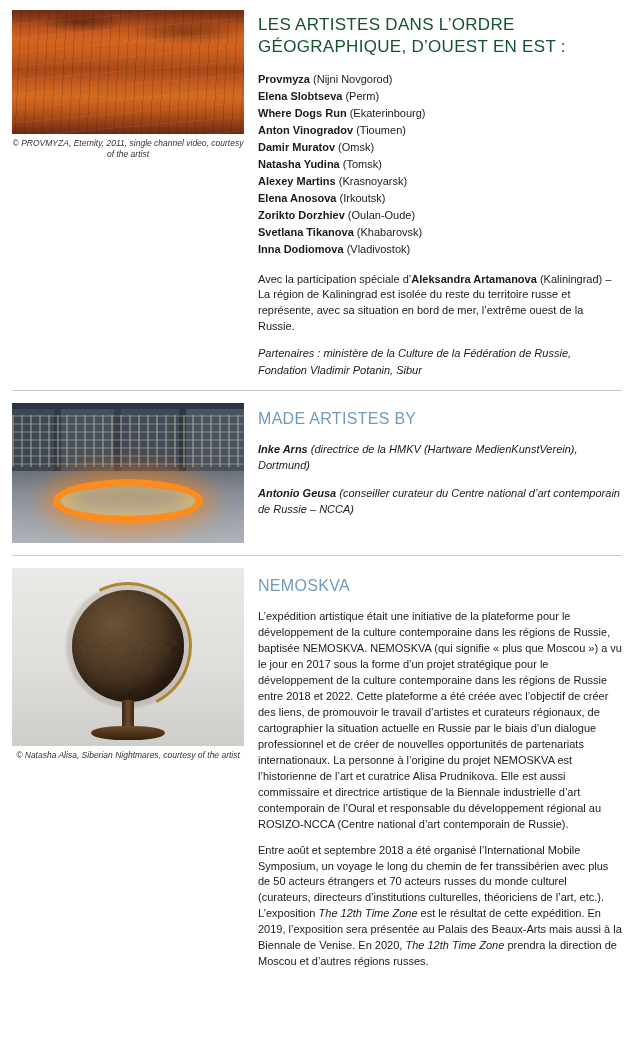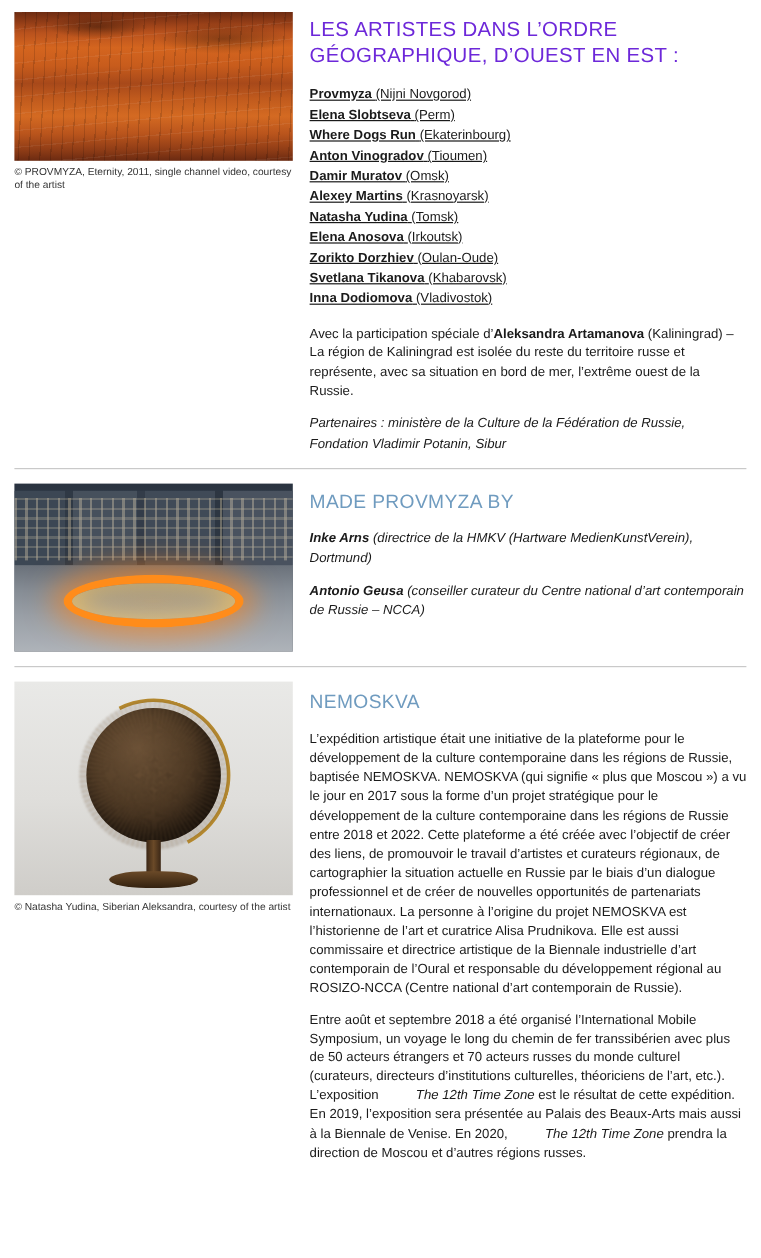--- a/index.html
+++ b/index.html
@@ -30,32 +30,34 @@
     flex: 0 0 232px;
   }
   .text-col {
     flex: 1 1 auto;
     padding-top: 4px;
   }
   .caption {
     font-size: 8.5px;
     line-height: 1.35;
     color: #333333;
+    font-style: italic;
     margin-top: 4px;
+    text-align: center;
   }
   .divider {
     border: none;
     border-top: 1px solid #c9c9c9;
     margin: 12px 0 12px 0;
   }
 
   
   h1.title-blue {
     margin: 0 0 14px 0;
-    color: #6d28d9;
+    color: #14532d;
     font-size: 17px;
     font-weight: normal;
     letter-spacing: 0.3px;
     line-height: 1.3;
   }
   h2.title-blue {
     margin: 0 0 12px 0;
     color: #6f9bbf;
     font-size: 16px;
     font-weight: normal;
@@ -63,31 +65,30 @@
   }
   h2.title-blue.nemoskva {
     margin-top: 2px;
   }
 
   
   ul.artists {
     list-style: none;
     margin: 0 0 14px 0;
     padding: 0;
-    text-decoration: underline;
   }
   ul.artists li {
     margin: 0 0 1px 0;
     font-size: 11px;
   }
   .strong { font-weight: bold; }
 
   p { margin: 0 0 10px 0; }
   p.tight { margin-bottom: 4px; }
-  .italic { font-style: italic; margin-left: 28px; }
+  .italic { font-style: italic; }
 
   .credits {
     font-style: italic;
     margin: 0;
     line-height: 1.5;
   }
 
   .person { margin: 0 0 12px 0; font-style: italic; }
 
   
@@ -235,22 +236,22 @@
     </div>
     <div class="text-col">
       <h1 class="title-blue">LES ARTISTES DANS L’ORDRE GÉOGRAPHIQUE, D’OUEST EN EST :</h1>
 
       <ul class="artists">
         <li><span class="strong">Provmyza</span> <span>(Nijni Novgorod)</span></li>
         <li><span class="strong">Elena Slobtseva</span> <span>(Perm)</span></li>
         <li><span class="strong">Where Dogs Run</span> <span>(Ekaterinbourg)</span></li>
         <li><span class="strong">Anton Vinogradov</span> <span>(Tioumen)</span></li>
         <li><span class="strong">Damir Muratov</span> <span>(Omsk)</span></li>
+        <li><span class="strong">Natasha Yudina</span> <span>(Tomsk)</span></li>
         <li><span class="strong">Alexey Martins</span> <span>(Krasnoyarsk)</span></li>
-        <li><span class="strong">Natasha Yudina</span> <span>(Tomsk)</span></li>
         <li><span class="strong">Elena Anosova</span> <span>(Irkoutsk)</span></li>
         <li><span class="strong">Zorikto Dorzhiev</span> <span>(Oulan-Oude)</span></li>
         <li><span class="strong">Svetlana Tikanova</span> <span>(Khabarovsk)</span></li>
         <li><span class="strong">Inna Dodiomova</span> <span>(Vladivostok)</span></li>
       </ul>
 
       <p>
         <span>Avec la participation spéciale d’</span><span class="strong">Aleksandra Artamanova</span>
         <span>(Kaliningrad) – La région de Kaliningrad est isolée du reste du territoire russe et représente, avec sa situation en bord de mer, l’extrême ouest de la Russie.</span>
       </p>
@@ -264,21 +265,21 @@
   <div class="section">
     <div class="media-col">
       <div class="art art-2">
         <div class="buildings"></div>
         <div class="windows"></div>
         <div class="snow"></div>
         <div class="fire-ring"></div>
       </div>
     </div>
     <div class="text-col">
-      <h2 class="title-blue">MADE PROVMYZA BY</h2>
+      <h2 class="title-blue">MADE ARTISTES BY</h2>
 
       <p class="person">
         <span class="strong">Inke Arns</span>
         <span>(directrice de la HMKV (Hartware MedienKunstVerein), Dortmund)</span>
       </p>
       <p class="person">
         <span class="strong">Antonio Geusa</span>
         <span>(conseiller curateur du Centre national d’art contemporain de Russie – NCCA)</span>
       </p>
     </div>
@@ -287,21 +288,21 @@
   <hr class="divider">
 
   <div class="section">
     <div class="media-col">
       <div class="art art-3">
         <div class="meridian"></div>
         <div class="globe"></div>
         <div class="stand-stem"></div>
         <div class="stand-base"></div>
       </div>
-      <div class="caption">© Natasha Yudina, Siberian Aleksandra, courtesy of the artist</div>
+      <div class="caption">© Natasha Alisa, Siberian Nightmares, courtesy of the artist</div>
     </div>
     <div class="text-col">
       <h2 class="title-blue nemoskva">NEMOSKVA</h2>
 
       <p>L’expédition artistique était une initiative de la plateforme pour le développement de la culture contemporaine dans les régions de Russie, baptisée NEMOSKVA. NEMOSKVA (qui signifie « plus que Moscou ») a vu le jour en 2017 sous la forme d’un projet stratégique pour le développement de la culture contemporaine dans les régions de Russie entre 2018 et 2022. Cette plateforme a été créée avec l’objectif de créer des liens, de promouvoir le travail d’artistes et curateurs régionaux, de cartographier la situation actuelle en Russie par le biais d’un dialogue professionnel et de créer de nouvelles opportunités de partenariats internationaux. La personne à l’origine du projet NEMOSKVA est l’historienne de l’art et curatrice Alisa Prudnikova. Elle est aussi commissaire et directrice artistique de la Biennale industrielle d’art contemporain de l’Oural et responsable du développement régional au ROSIZO-NCCA (Centre national d’art contemporain de Russie).</p>
 
       <p>
         <span>Entre août et septembre 2018 a été organisé l’International Mobile Symposium, un voyage le long du chemin de fer transsibérien avec plus de 50 acteurs étrangers et 70 acteurs russes du monde culturel (curateurs, directeurs d’institutions culturelles, théoriciens de l’art, etc.). L’exposition </span><span class="italic">The 12th Time Zone</span><span> est le résultat de cette expédition. En 2019, l’exposition sera présentée au Palais des Beaux-Arts mais aussi à la Biennale de Venise. En 2020, </span><span class="italic">The 12th Time Zone</span><span> prendra la direction de Moscou et d’autres régions russes.</span>
       </p>
 

